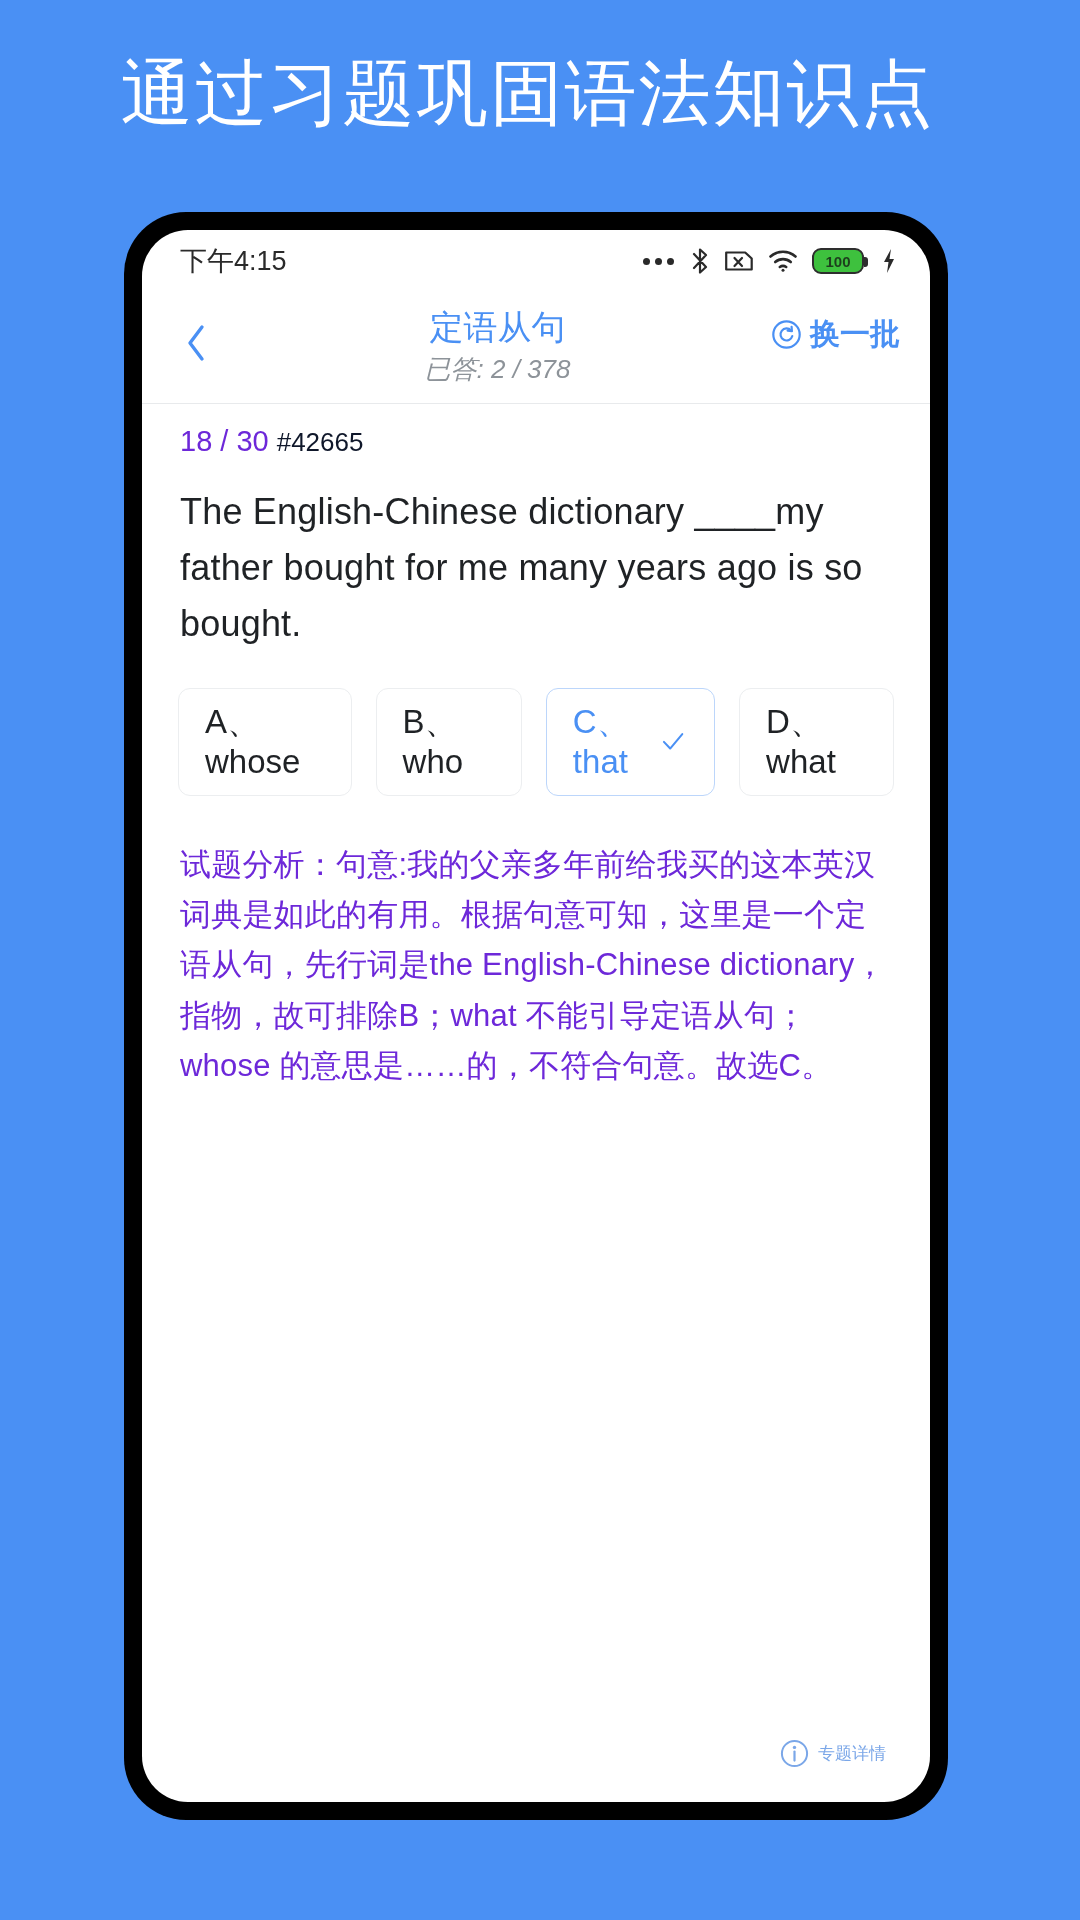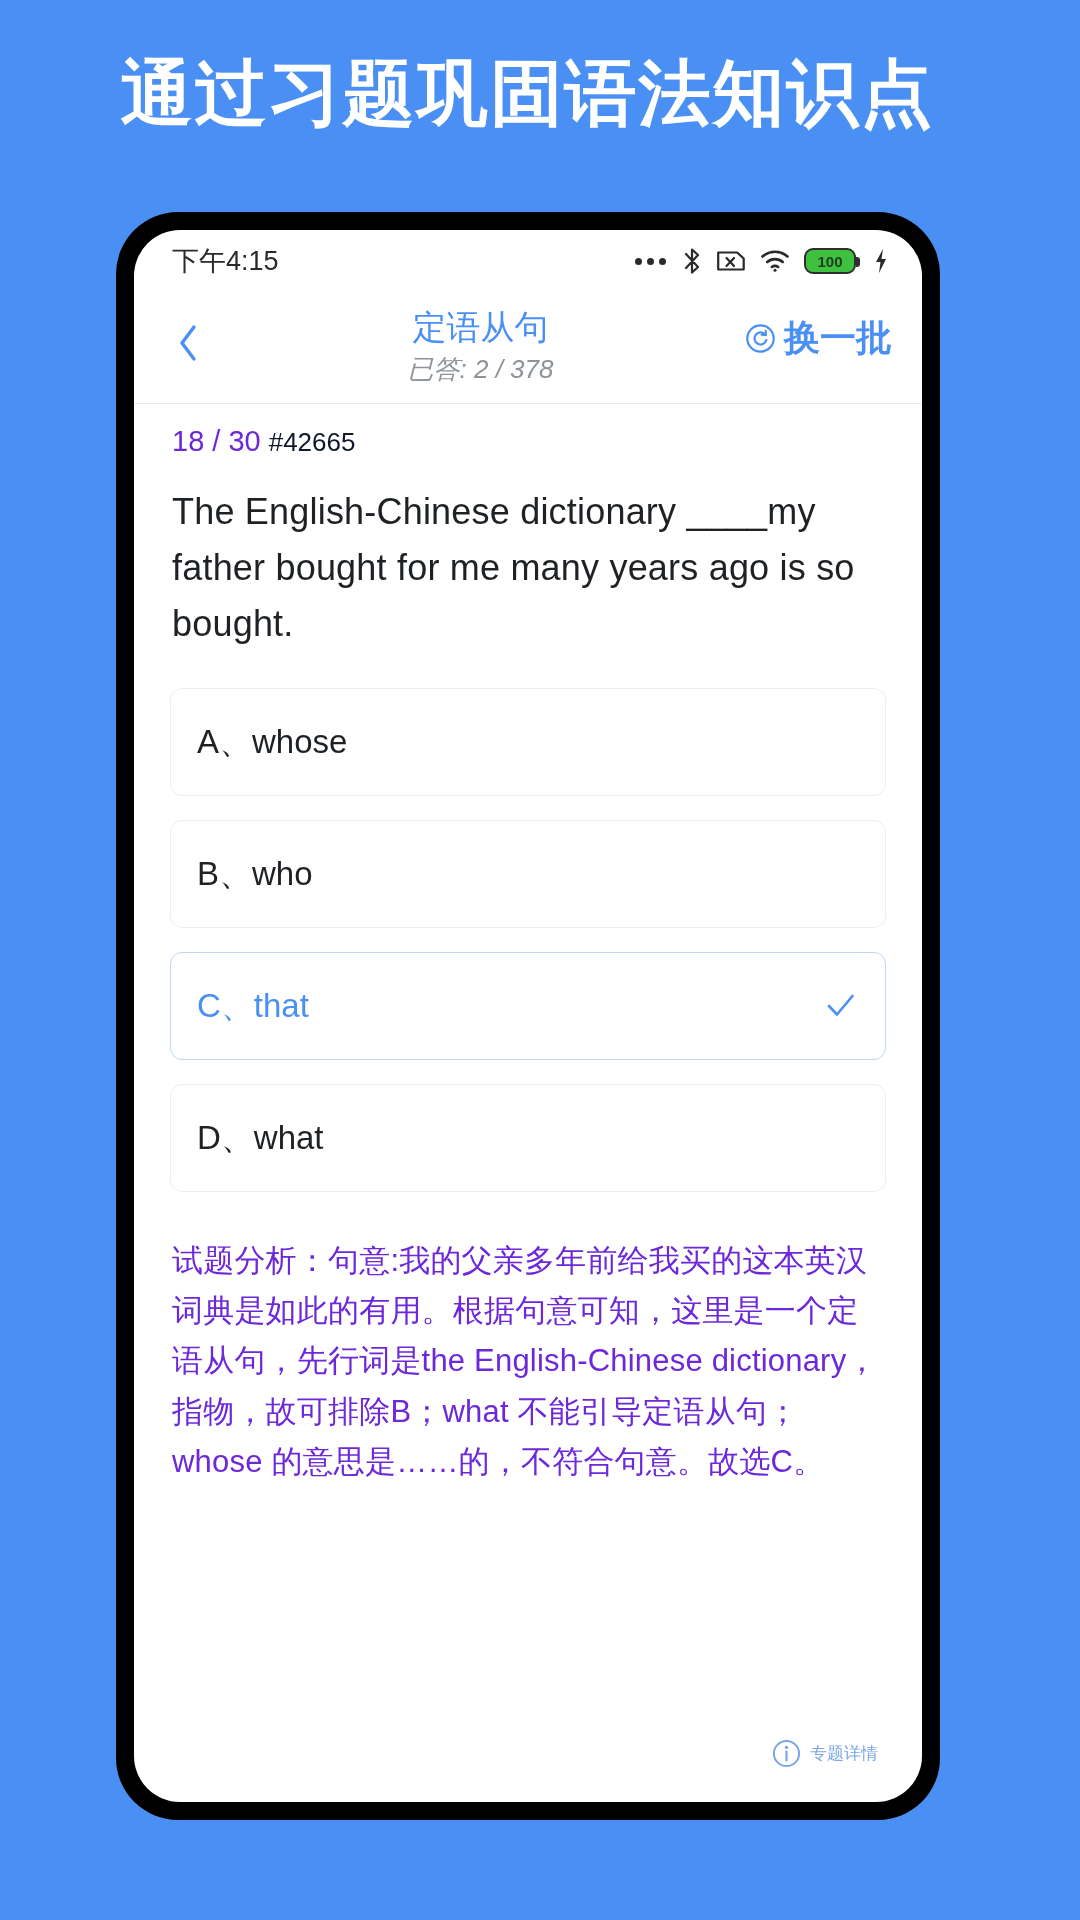--- a/index.html
+++ b/index.html
@@ -15,30 +15,30 @@
     background:#4a90f4;
   }
 
   
   .promo-title {
     position:absolute;
     top:48px; left:0; width:1055px;
     text-align:center;
     color:#ffffff;
     font-size:72px;
-    font-weight:bold;
+    font-weight:normal;
     letter-spacing:2px;
     line-height:1.25;
     white-space:nowrap;
   }
 
   
   .phone-frame {
     position:absolute;
-    left:116px; top:212px;
+    left:124px; top:212px;
     width:824px; height:1608px;
     background:#000000;
     border-radius:62px;
     padding:18px;
   }
   .phone-screen {
     position:relative;
     width:100%; height:100%;
     background:#ffffff;
     border-radius:46px;
@@ -122,21 +122,21 @@
     color:#8d9399;
     font-size:26px;
     margin-top:5px;
     line-height:1.2;
     font-style:italic;
   }
   .refresh-btn {
     flex:0 0 auto;
     display:flex; align-items:center; gap:8px;
     color:#4a90f4;
-    font-size:36px;
+    font-size:30px;
     font-weight:bold;
     margin-top:10px;
     white-space:nowrap;
   }
   .refresh-icon { width:31px; height:31px; display:block; }
 
   
   .sep {
     height:1px; background:#e8eaec; width:100%;
     flex:0 0 1px;
@@ -158,21 +158,21 @@
   .qmeta .qid  { color:#0f172a; font-size:26px; margin-left:8px; }
 
   .question {
     font-size:36px;
     color:#1f2225;
     line-height:1.55;
     padding:18px 0 26px 2px;
     letter-spacing:0.2px;
   }
 
-  .options { display:flex; flex-direction:column; gap:24px; padding-top:10px; }
+  .options { display:flex; gap:24px; padding-top:10px; }
   .option {
     border:1.5px solid #eceef0;
     border-radius:12px;
     min-height:108px;
     display:flex;
     align-items:center;
     padding:0 28px 0 26px;
     font-size:33px;
     color:#1f2225;
     background:#ffffff;

